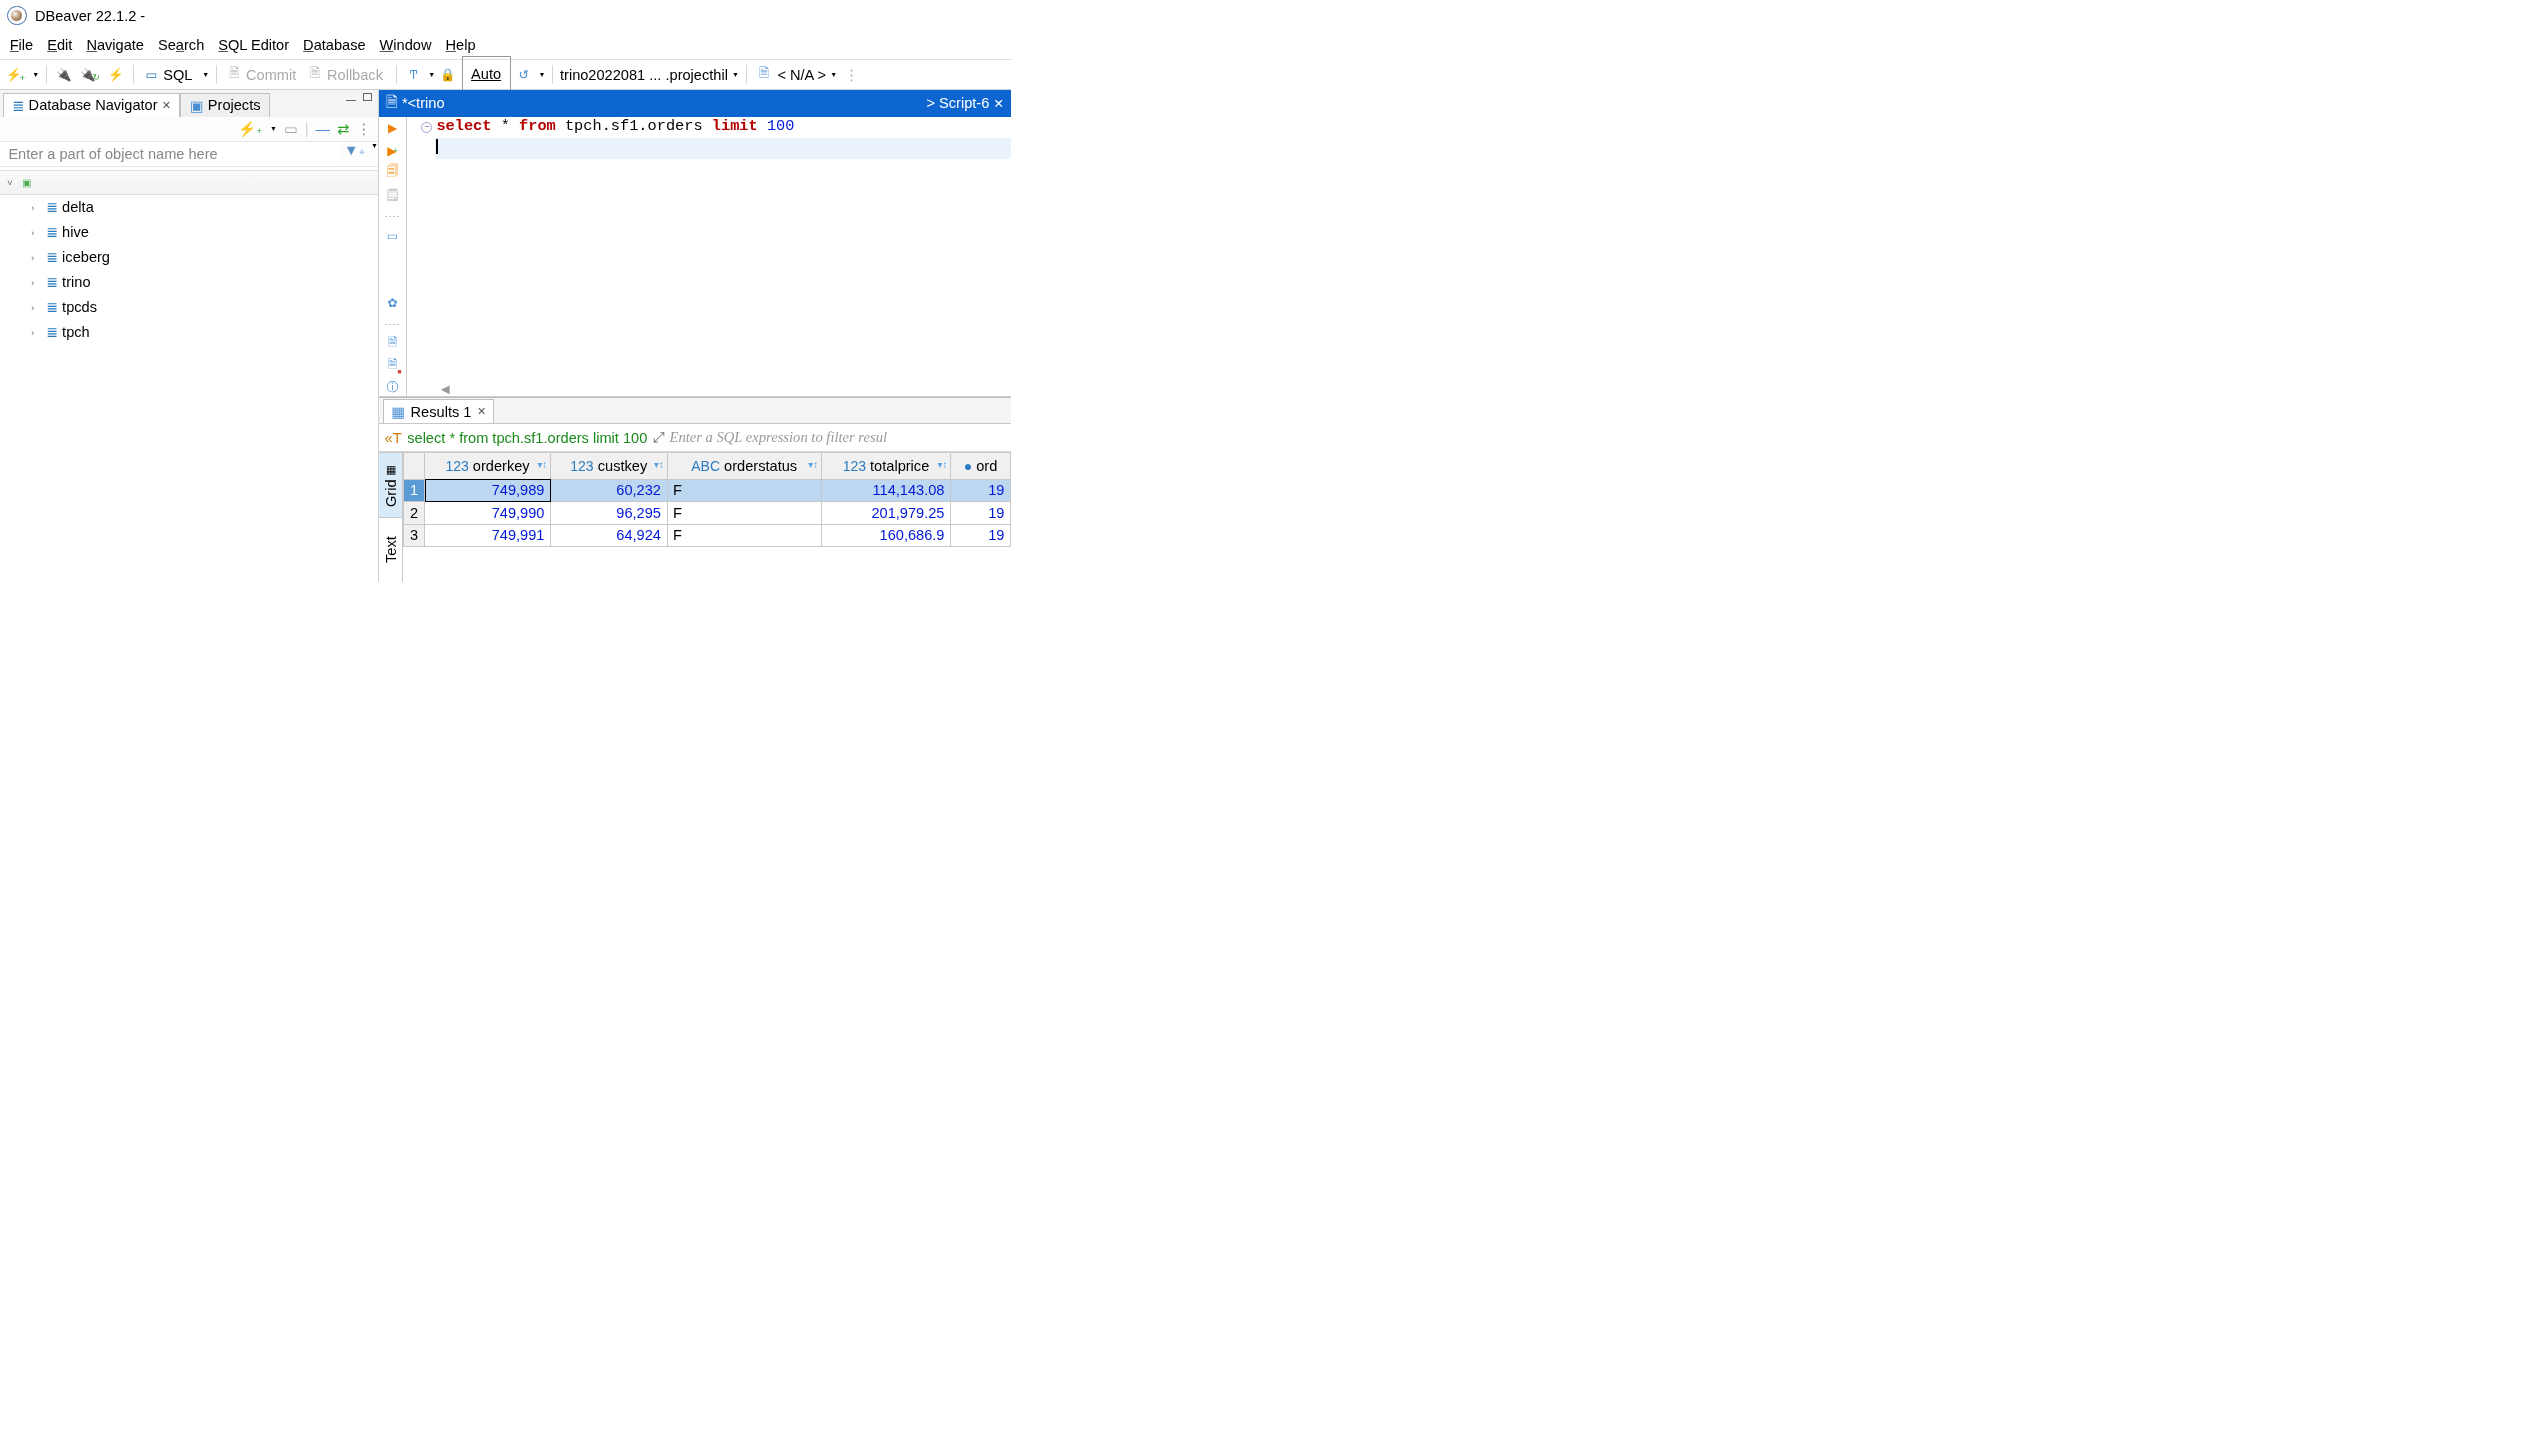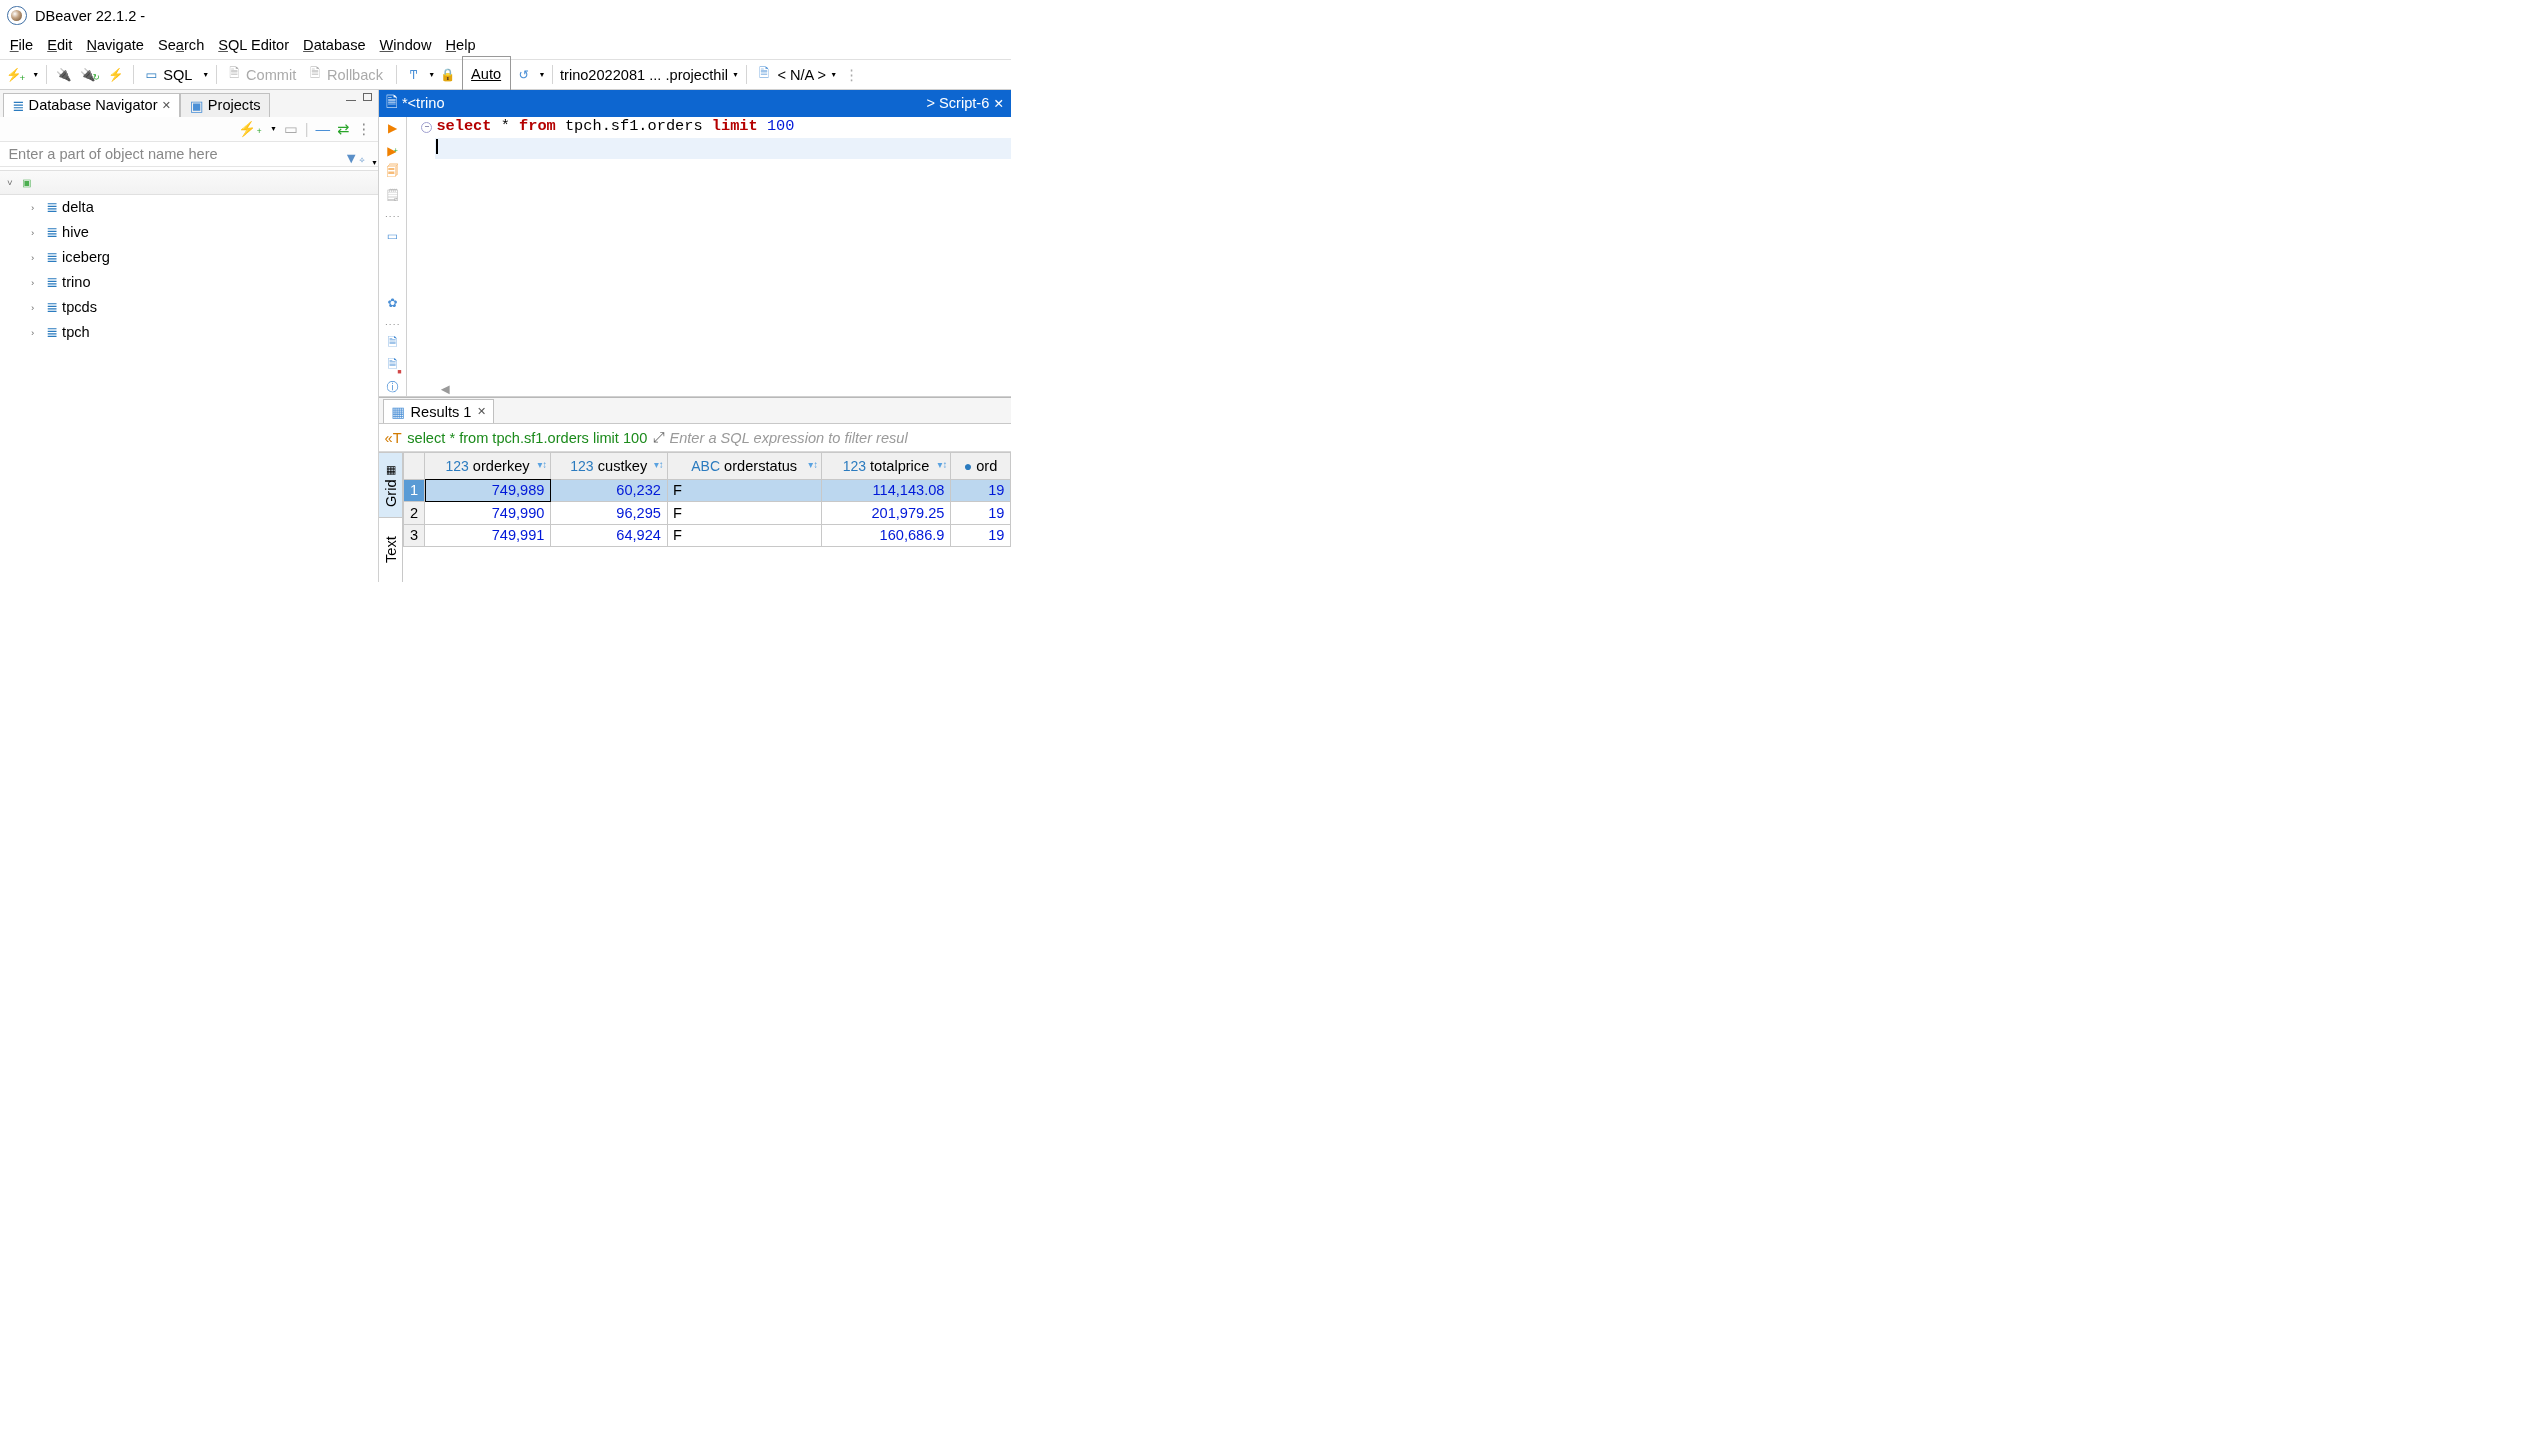--- a/index.html
+++ b/index.html
@@ -43,21 +43,21 @@
   
   .left { width: 379px; display: flex; flex-direction: column; border-right: 0.7px solid #d0d0d0; }
   .left-tabs { display: flex; align-items: flex-end; height: 26.5px; padding-left: 2.8px; background: #f5f5f5; position: relative; }
   .left-tab { background: #fff; border: 0.7px solid #c0c0c0; border-bottom: none; padding: 2.8px 8.4px; display: flex; align-items: center; gap: 4.2px; position: relative; }
   .left-tab.inactive { background: #efefef; }
   .left-tabs .win-icons { position: absolute; right: 5.6px; top: 2.8px; display: flex; gap: 7px; }
   .win-icon-mini, .win-icon-max { width: 9.7px; height: 8.4px; border: 1.4px solid #666; }
   .win-icon-mini { border-top: none; border-left: none; border-right: none; height: 1.4px; margin-top: 7px; }
 
   .left-mini-tb { display: flex; justify-content: flex-end; align-items: center; height: 24px; padding-right: 7px; background: #fdfdfd; gap: 7px; }
-  .left-filter { display: flex; align-items: flex-end; border-top: 0.7px solid #e5e5e5; border-bottom: 0.7px solid #e5e5e5; background: #fdfdfd; }
+  .left-filter { display: flex; align-items: flex-start; border-top: 0.7px solid #e5e5e5; border-bottom: 0.7px solid #e5e5e5; background: #fdfdfd; }
   .left-filter input { flex: 1; border: none; font-size: 14.6px; padding: 4.2px 8.4px; background: #fff; color: #000; }
   .left-filter input::placeholder { color: #888; font-style: normal; }
   .filter-funnel { padding: 0 4.2px; color: #5a8fc8; }
 
   .tree { flex: 1; overflow: auto; padding: 2.8px 0; background: #fff; }
   .tree-row { display: flex; align-items: center; height: 25px; padding-left: 7px; gap: 4.2px; }
   .tree-row.depth1 { padding-left: 31px; }
   .exp { width: 11px; color: #6a6a6a; font-size: 9.7px; }
   .db-icon { color: #2b7bbf; font-size: 14px; }
   .conn-row { background: linear-gradient(#fafafa,#f2f2f2); border: 0.7px solid #e0e0e0; border-left: none; border-right: none; }
@@ -88,21 +88,21 @@
   .caret { display: inline-block; width: 1.4px; height: 15.3px; background: #000; vertical-align: middle; }
   .h-scroll-left { height: 12.5px; display: flex; align-items: center; padding-left: 31px; color: #9a9a9a;}
 
   
   .results { flex: 1; display: flex; flex-direction: column; border-top: 1.4px solid #b8b8b8; overflow: hidden; }
   .results-tabs { height: 26.5px; display: flex; align-items: flex-end; background: #f5f5f5; border-bottom: 0.7px solid #c8c8c8; padding-left: 4.2px; }
   .results-tab { background: #fff; border: 0.7px solid #c0c0c0; border-bottom: none; padding: 2.8px 7px; display: flex; align-items: center; gap: 5.6px; }
 
   .results-filter { height: 28px; display: flex; align-items: center; padding: 0 5.6px; gap: 5.6px; border-bottom: 0.7px solid #d8d8d8; background: #fff; }
   .results-filter .q { color: #1b8a1b; }
-  .results-filter .hint { color: #9a9a9a; font-style: italic; flex: 1; overflow: hidden; white-space: nowrap; }
+  .results-filter .hint { color: #9a9a9a; font-style: italic; flex: 1; overflow: hidden; white-space: nowrap; font-family: Liberation Serif, serif; }
   .expand-icon { color: #666; letter-spacing: -0.7px; }
 
   .grid-wrap { flex: 1; display: flex; overflow: hidden; }
   .grid-side { width: 24px; display: flex; flex-direction: column; border-right: 0.7px solid #c8c8c8; background: #f2f2f2; }
   .side-btn { flex: 1; display: flex; align-items: center; justify-content: center; writing-mode: vertical-rl; transform: rotate(180deg); background: #fff; border-bottom: 0.7px solid #c8c8c8; padding: 5.6px 1.4px; gap: 4.2px; }
   .side-btn.active { background: #d9eaf8; }
   .side-btn .sicon { transform: rotate(90deg); font-size: 11px; }
 
   .grid { flex: 1; overflow: hidden; }
   table { border-collapse: collapse; width: 100%; }

